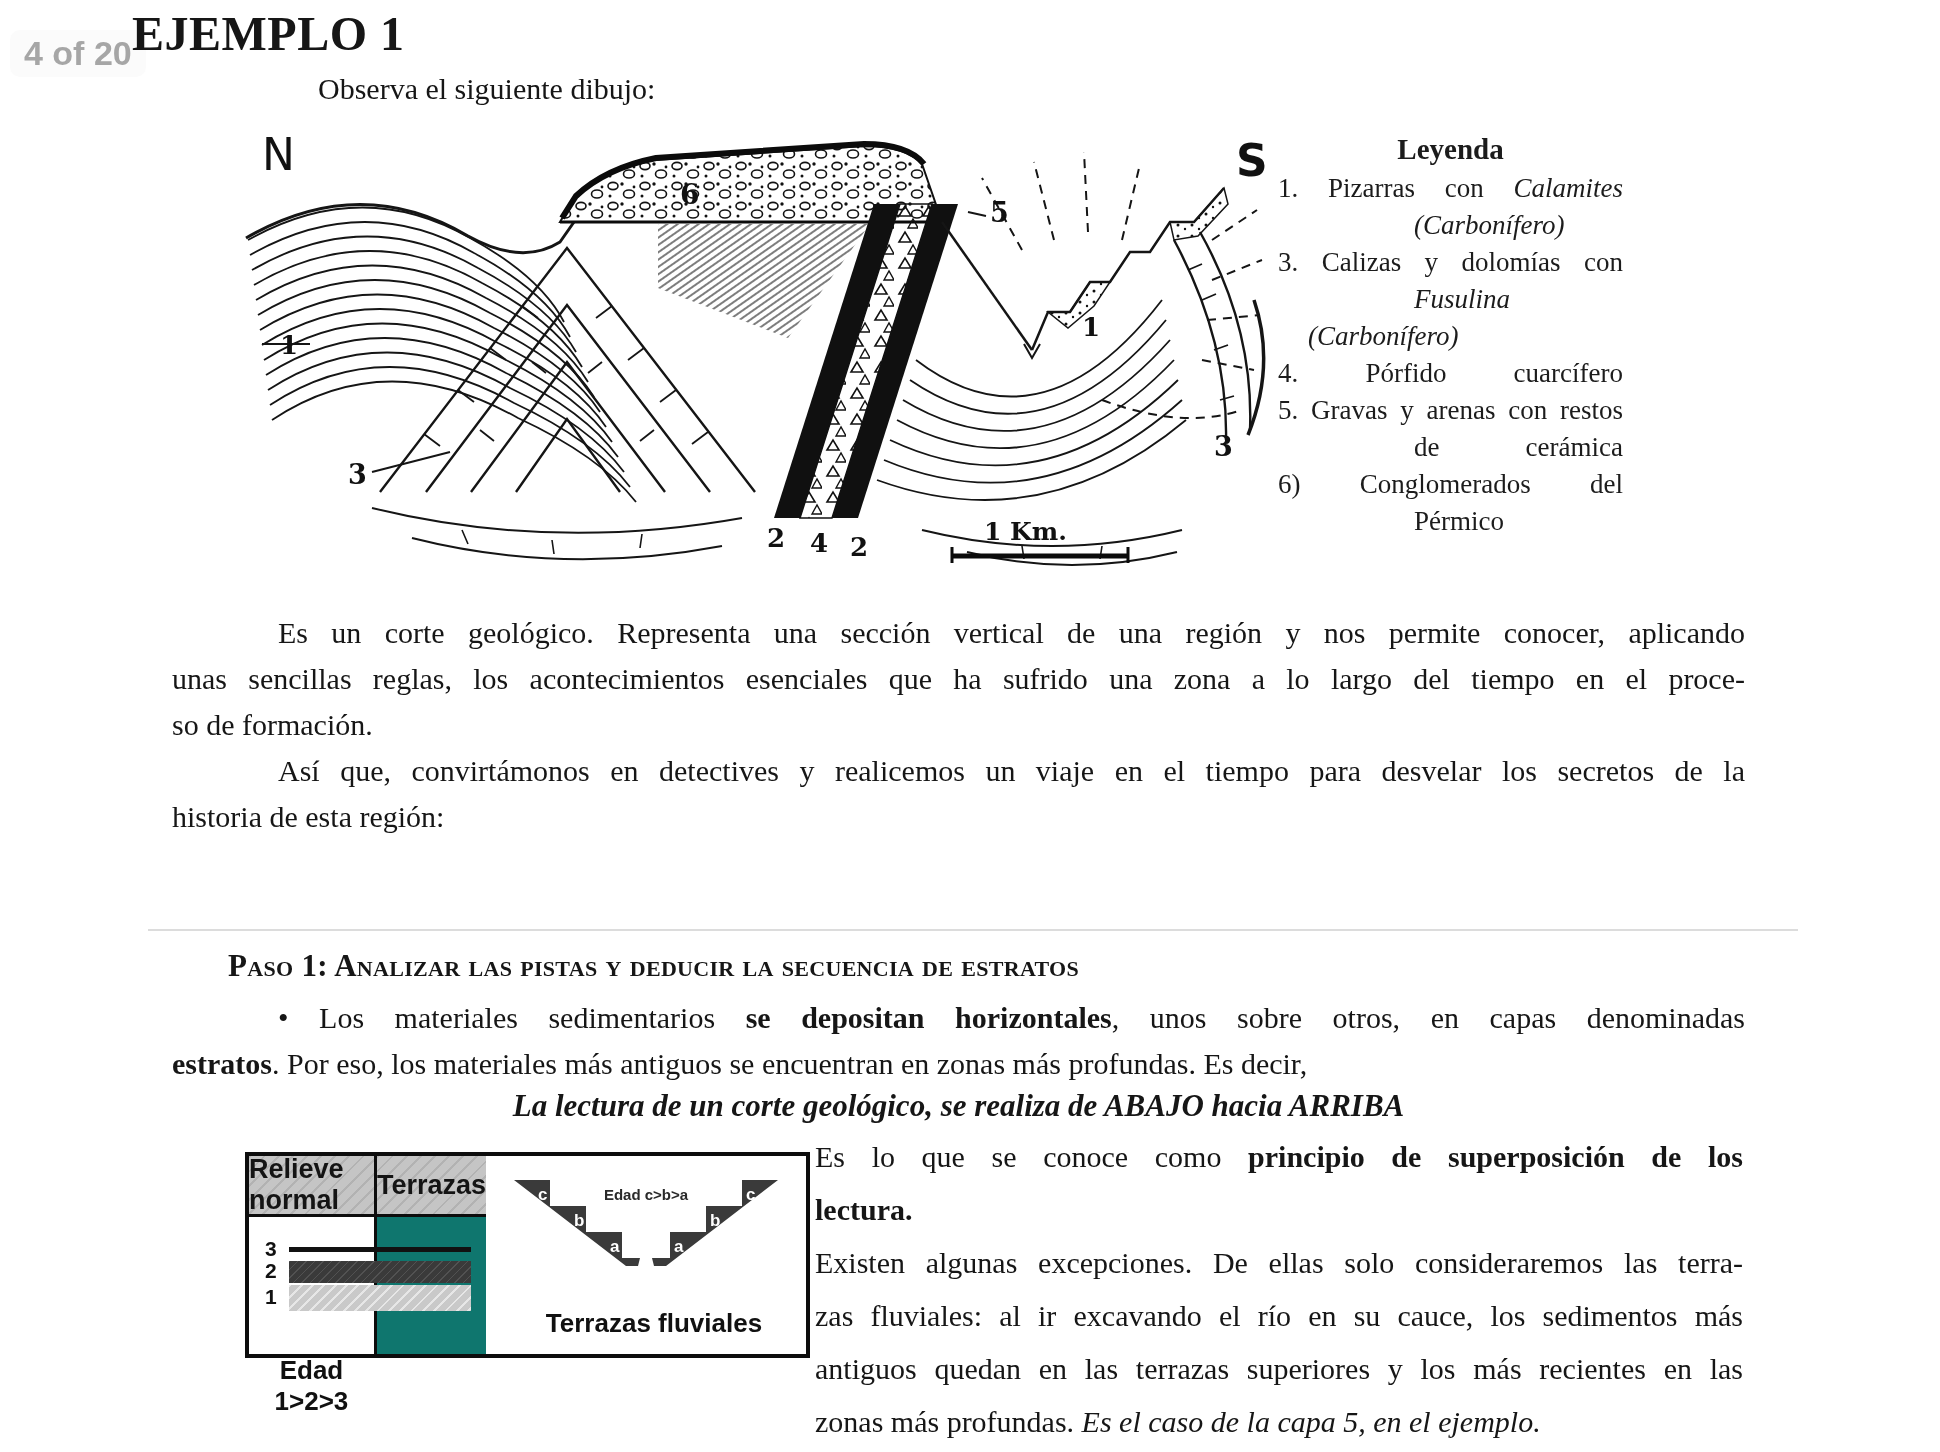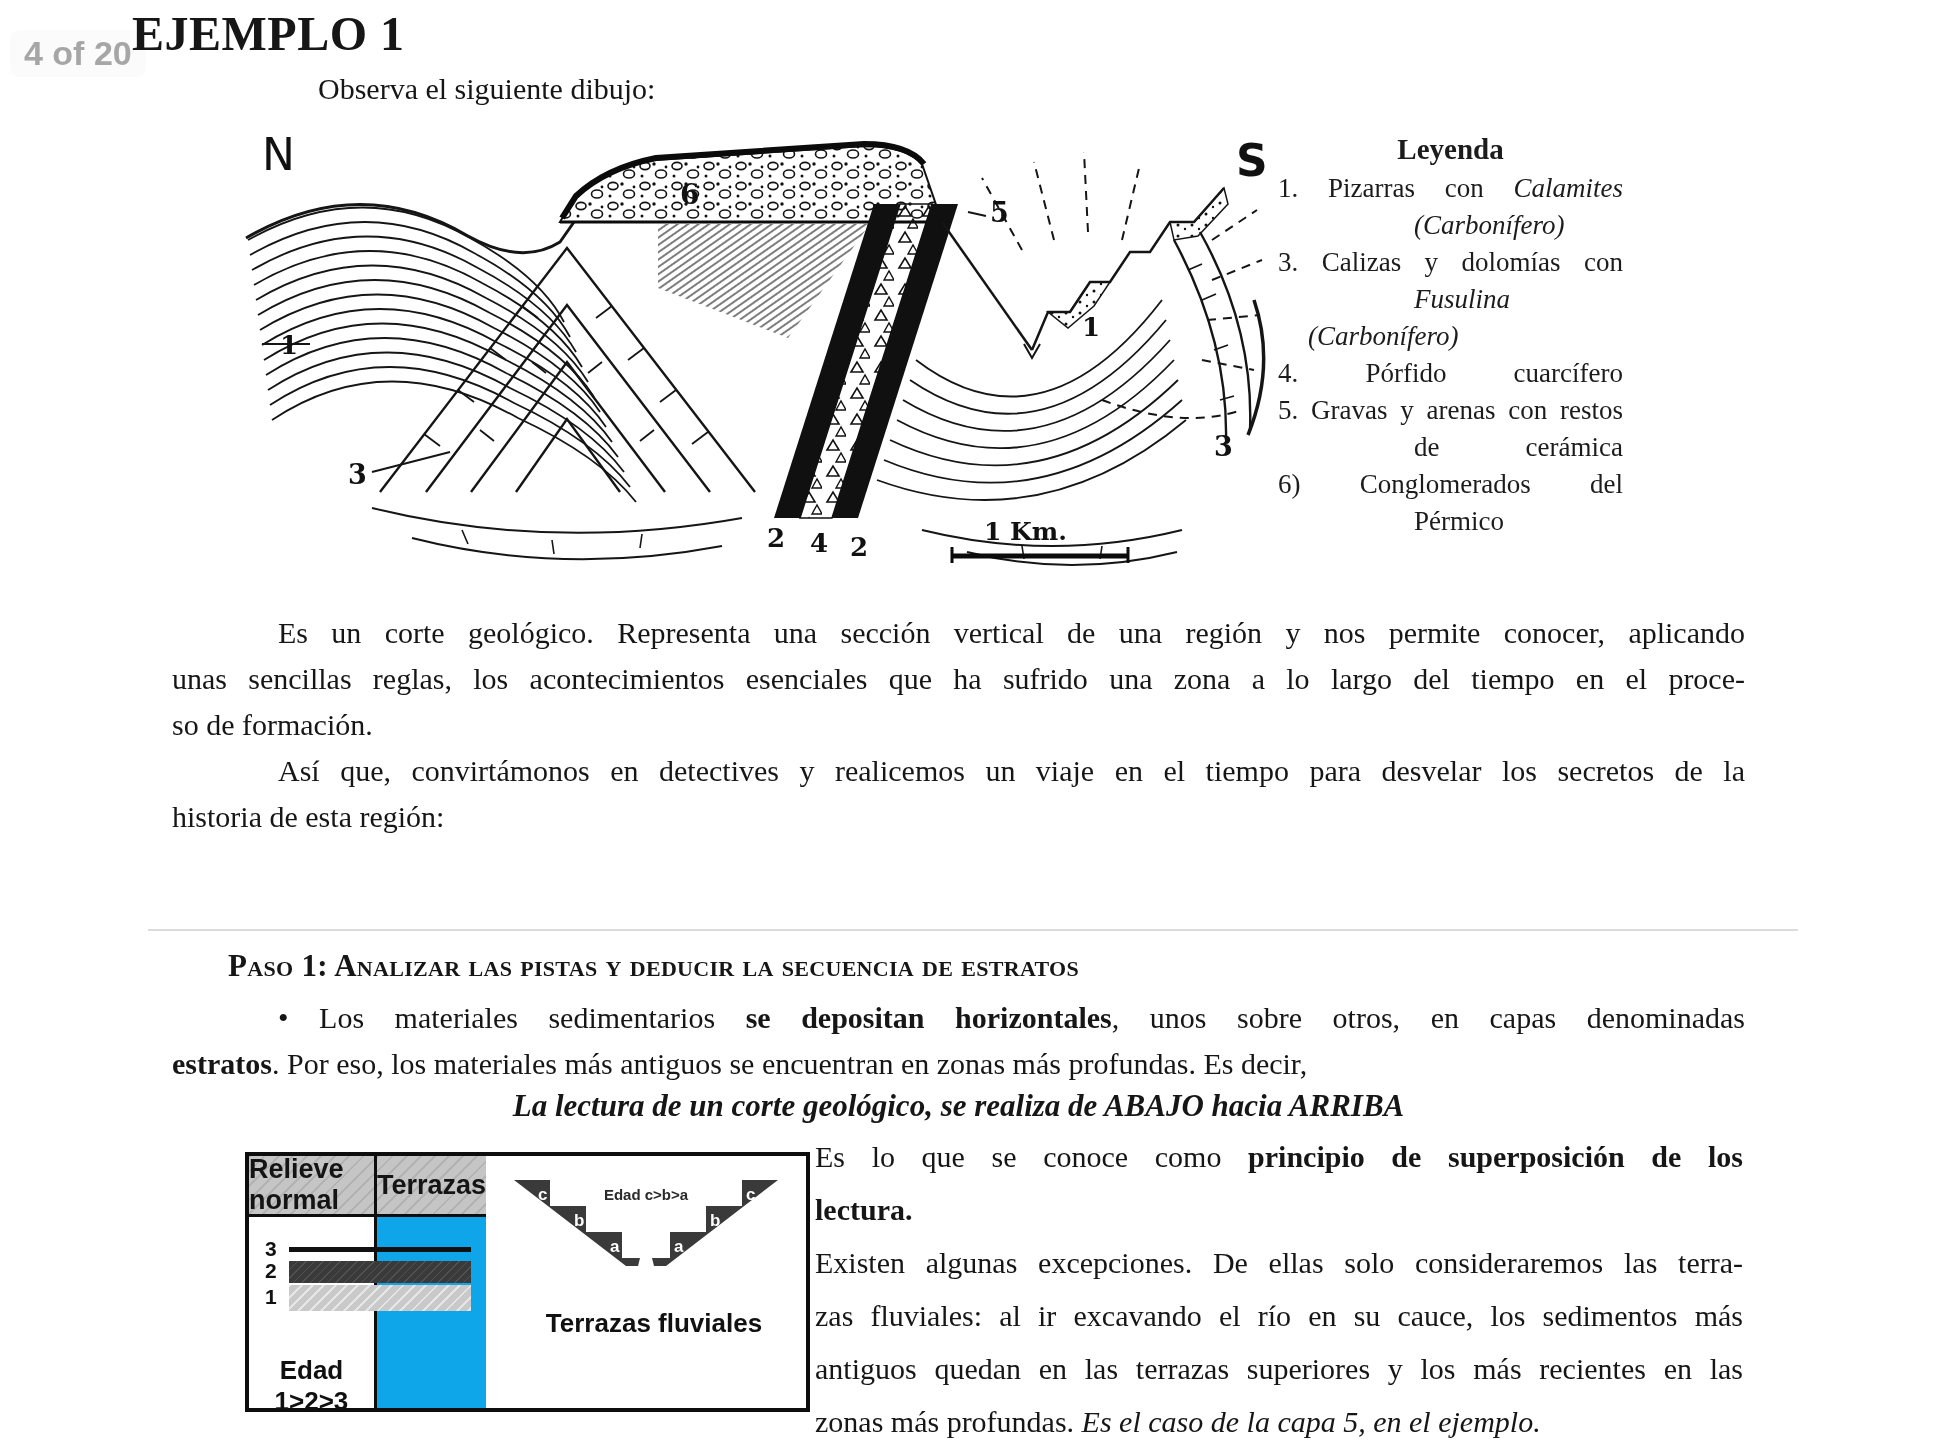--- a/index.html
+++ b/index.html
@@ -28,22 +28,22 @@
   .divider{position:absolute;left:148px;top:929px;width:1650px;height:2px;background:#dcdcdc;}
 
   .paso-heading{position:absolute;left:228px;top:948px;font-size:31px;font-weight:bold;
                 font-variant:small-caps;letter-spacing:.3px;}
   .bullet-block{top:995px;}
   .principle{position:absolute;left:172px;top:1088px;width:1573px;text-align:center;
              font-size:31px;font-weight:bold;font-style:italic;}
 
   .side-text{position:absolute;left:815px;top:1130px;width:928px;font-size:30px;line-height:53px;}
 
-  .figure{position:absolute;left:245px;top:1152px;width:565px;height:260px;border:4px solid #0d0d0d;
-          box-sizing:border-box;background:#0ea5e9;font-family:"Liberation Sans",sans-serif;}
+  .figure{position:absolute;left:245px;top:1152px;width:565px;height:206px;border:4px solid #0d0d0d;
+          box-sizing:border-box;background:#0f766e;font-family:"Liberation Sans",sans-serif;}
   .fig-grid{display:flex;height:100%;}
   .fig-col-left{width:236px;border-right:3px solid #0d0d0d;display:flex;flex-direction:column;}
   .fig-col-right{flex:1;display:flex;flex-direction:row;}
   .fig-header{height:61px;box-sizing:border-box;border-bottom:3px solid #0d0d0d;
               background:#c5c5c5;
               background-image:repeating-linear-gradient(135deg,rgba(80,80,80,.16) 0 2px,transparent 2px 10px);
               display:flex;align-items:center;justify-content:center;
               font-weight:bold;font-size:27px;color:#141414;}
   .fig-body{position:relative;flex:1;background:#fff;}
   .layer-label{position:absolute;font-weight:bold;font-size:21px;color:#111;}

